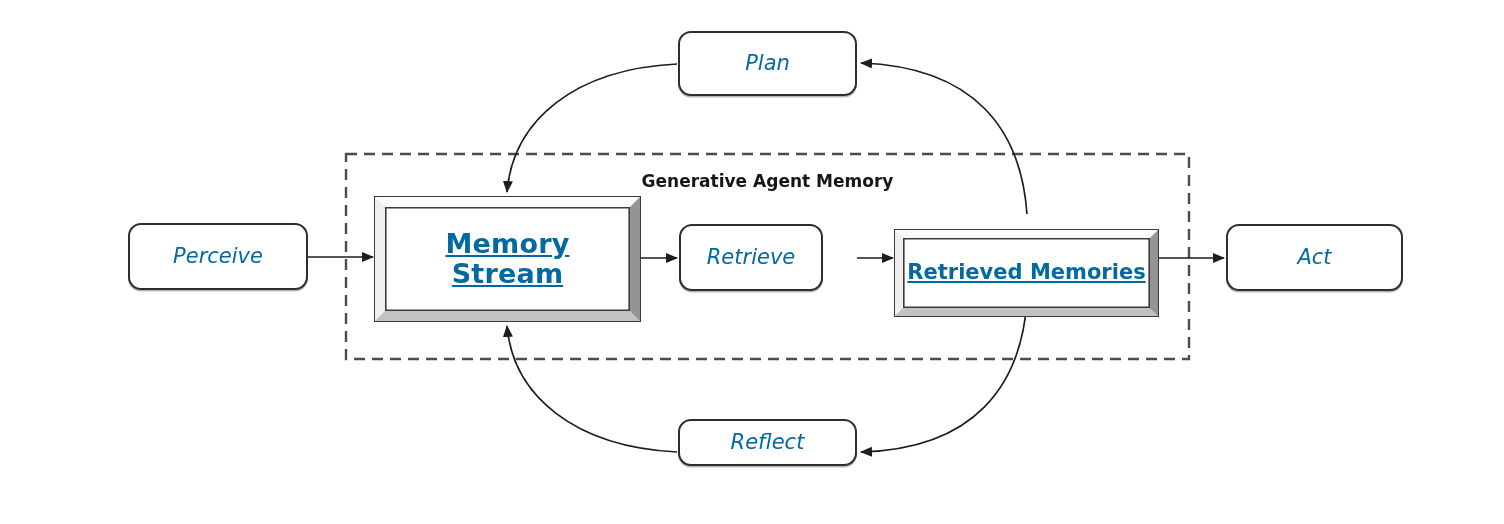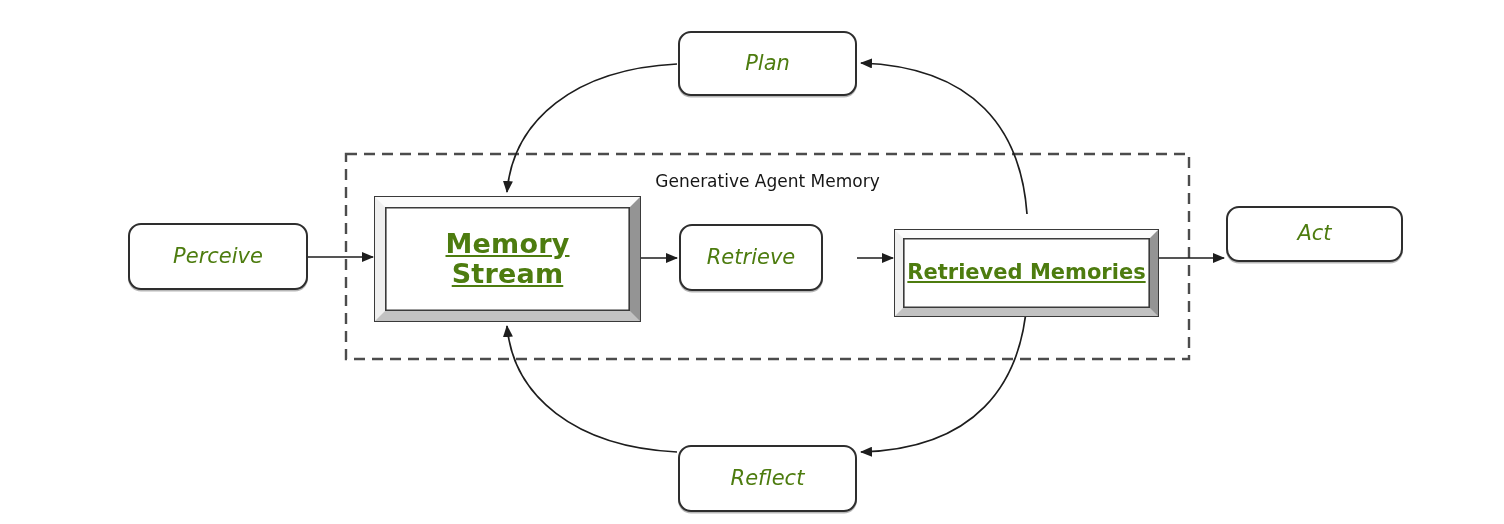--- a/index.html
+++ b/index.html
@@ -20,21 +20,21 @@
     fill: none;
     stroke: #1d1d1d;
     stroke-width: 1.7;
   }
   .node {
     position: absolute;
     display: flex;
     align-items: center;
     justify-content: center;
     background: #ffffff;
-    color: #4d7c0f;
+    color: #0369a1;
     box-sizing: border-box;
     text-align: center;
     line-height: 1.1;
   }
   .rounded {
     border: 2px solid #2e2e2e;
     border-radius: 13px;
     font-style: italic;
     font-size: 21px;
     box-shadow: 0 1.5px 0 rgba(50,50,50,0.35);
@@ -48,21 +48,21 @@
     text-decoration: underline;
   }
   .framed.ms { font-size: 27px; letter-spacing: 0.2px; }
   .framed.rm { font-size: 21px; border-width: 8px; }
   .region-label {
     position: absolute;
     left: 345px;
     top: 171px;
     width: 845px;
     text-align: center;
-    font-weight: normal;
+    font-weight: bold;
     font-size: 17px;
     color: #161616;
   }
 </style>
 </head>
 <body>
 
 <div class="canvas">
 
   <svg class="layer" viewBox="0 0 1504 524" aria-hidden="true">
@@ -88,19 +88,19 @@
   <div class="region-label">Generative Agent Memory</div>
 
   <div class="node rounded" style="left:128px; top:223px; width:180px; height:67px;">Perceive</div>
 
   <div class="node framed ms" style="left:375px; top:197px; width:265px; height:124px;">Memory Stream</div>
 
   <div class="node rounded" style="left:679px; top:224px; width:144px; height:67px;">Retrieve</div>
 
   <div class="node framed rm" style="left:895px; top:230px; width:263px; height:86px;">Retrieved Memories</div>
 
-  <div class="node rounded" style="left:1226px; top:206px; width:177px; height:56px;">Act</div>
+  <div class="node rounded" style="left:1226px; top:224px; width:177px; height:67px;">Act</div>
 
   <div class="node rounded" style="left:678px; top:31px; width:179px; height:65px;">Plan</div>
 
-  <div class="node rounded" style="left:678px; top:419px; width:179px; height:67px;margin-top:26px;">Reflect</div>
+  <div class="node rounded" style="left:678px; top:419px; width:179px; height:47px;">Reflect</div>
 
 </div>
 
 </body></html>

